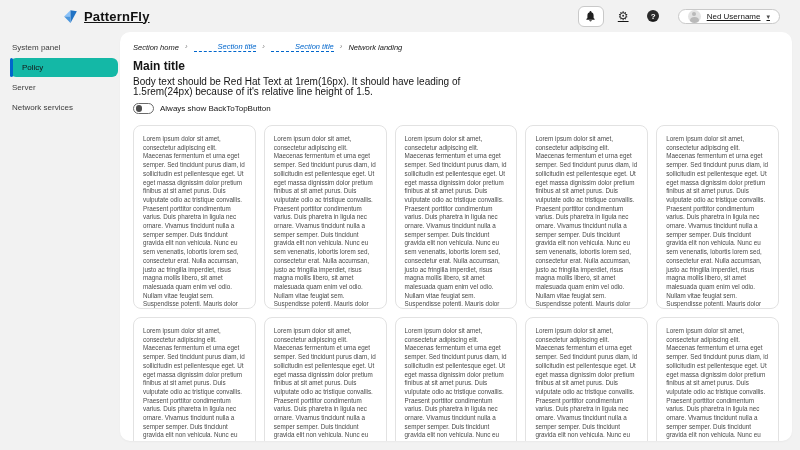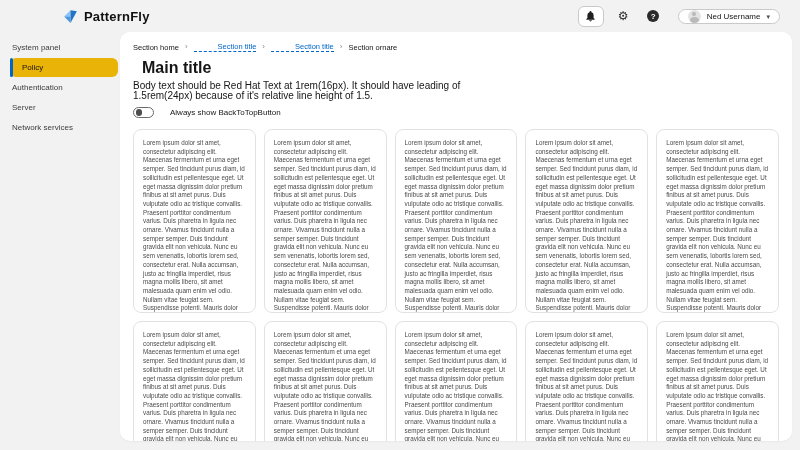--- a/index.html
+++ b/index.html
@@ -10,20 +10,21 @@
     color: #151515;
     position: relative;
   }
 
   
   .masthead {
     position: absolute; top: 0; left: 0; right: 0; height: 32px;
     display: flex; align-items: center;
     background: #f2f2f2;
     padding: 0 20px 0 40px;
+    text-decoration: underline;
   }
   .menu-btn { background: none; border: none; cursor: pointer; padding: 4px; margin-right: 14px; }
   .menu-bars { width: 11px; }
   .menu-bars i { display: block; height: 1.6px; background: #1f1f1f; margin: 2px 0; }
   .brand { display: flex; align-items: center; gap: 5px; }
   .brand-name { font-size: 13px; font-weight: 700; color: #111; letter-spacing: .2px; }
   .mast-spacer { flex: 1; }
   .mast-actions { display: flex; align-items: center; gap: 9px; }
   .icon-btn {
     background: none; border: none; cursor: pointer;
@@ -58,44 +59,44 @@
   .sidebar {
     position: absolute; top: 32px; left: 0; bottom: 0; width: 120px;
     background: #f2f2f2; padding-top: 6px;
   }
   .nav-item {
     display: block; position: relative;
     font-size: 8px; color: #3c3c3c; text-decoration: none;
     padding: 5px 12px; margin-bottom: 1px; cursor: pointer;
   }
   .nav-item.selected {
-    background: #eab308; color: #151515;
+    background: #14b8a6; color: #151515;
     margin-left: 10px; margin-right: 2px;
     border-radius: 6px; padding-left: 12px;
   }
   .nav-item.selected::before {
     content: ""; position: absolute; left: 0; top: 0; bottom: 0;
     width: 3px; border-radius: 3px; background: var(--accent, #0066cc);
   }
 
   
   .main-panel {
     position: absolute; left: 120px; top: 32px; right: 8px; bottom: 9px;
     background: #fff; border-radius: 10px;
     padding: 10px 13px; overflow: hidden;
     box-shadow: 0 1px 2px rgba(0,0,0,0.04);
   }
-  .breadcrumb { display: flex; align-items: center; gap: 6px; font-size: 7.5px; }
+  .breadcrumb { display: flex; align-items: center; gap: 6px; font-size: 7.5px; font-style: italic; }
   .crumb.text { color: #151515; }
   .crumb.link { color: #0066cc; text-decoration: none; border-bottom: 1px dashed #0066cc; cursor: pointer; padding-left: 24px; }
   .crumb-sep { color: #8a8a8a; font-size: 8px; line-height: 1; }
-  .page-title { font-size: 16px; font-weight: 700; color: #151515; margin: 7px 9px 4px; }
+  .page-title { font-size: 12px; font-weight: 700; color: #151515; margin: 7px 0 4px; }
   .body-text { font-size: 10px; line-height: 9.5px; color: #151515; max-width: 365px; margin-bottom: 7px; }
 
-  .toggle-row { display: flex; align-items: center; gap: 16px; margin-bottom: 11px; }
+  .toggle-row { display: flex; align-items: center; gap: 6px; margin-bottom: 11px; }
   .switch {
     width: 21px; height: 11px; border-radius: 6px;
     background: #fff; border: 1px solid #6a6a6a; position: relative; cursor: pointer;
   }
   .switch .knob {
     position: absolute; left: 1.5px; top: 1.2px;
     width: 6.8px; height: 6.8px; border-radius: 50%; background: #4d4d4d;
   }
   .toggle-label { font-size: 8px; color: #151515; }
 
@@ -144,34 +145,33 @@
       <span class="avatar"></span>
       <span class="user-name">Ned Username</span>
       <span class="caret">▾</span>
     </button>
   </div>
 </header>
 
 <nav class="sidebar">
     <a class="nav-item">System panel</a>
     <a class="nav-item selected">Policy</a>
-    <a class="nav-item">Authentication</a>
     <a class="nav-item">Server</a>
     <a class="nav-item">Network services</a>
   </nav>
 
 <main class="main-panel">
   <nav class="breadcrumb">
       <span class="crumb text">Section home</span>
       <span class="crumb-sep">›</span>
       <a class="crumb link">Section title</a>
       <span class="crumb-sep">›</span>
       <a class="crumb link">Section title</a>
       <span class="crumb-sep">›</span>
-      <span class="crumb text">Section ornare</span>
+      <span class="crumb text">Network landing</span>
     </nav>
   <h1 class="page-title">Main title</h1>
   <p class="body-text">Body text should be Red Hat Text at 1rem(16px). It should have leading of 1.5rem(24px) because of it's relative line height of 1.5.</p>
   <div class="toggle-row">
     <span class="switch">
         <span class="knob"></span>
       </span>
     <span class="toggle-label">Always show BackToTopButton</span>
   </div>
   <div class="card-grid">

